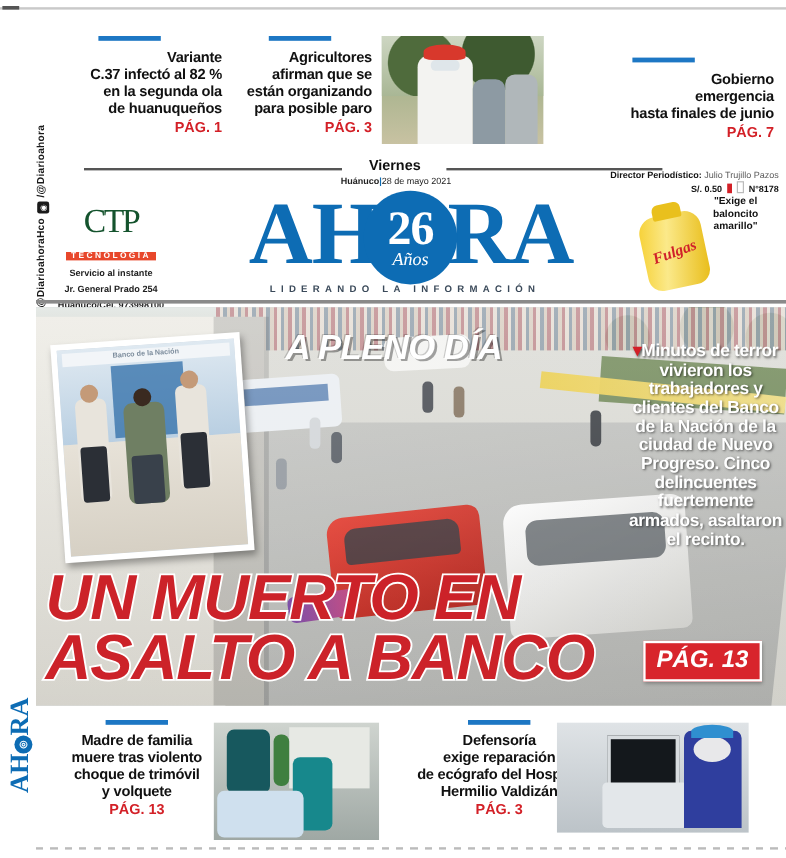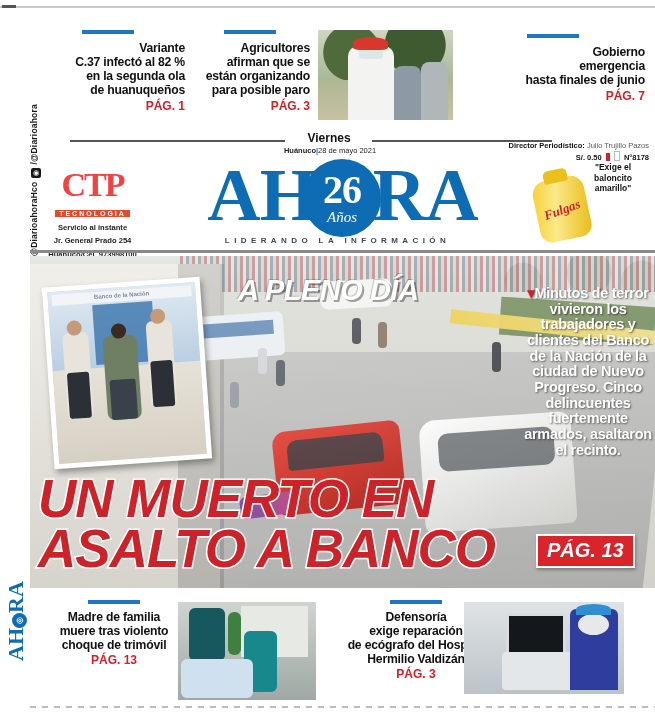--- a/index.html
+++ b/index.html
@@ -38,21 +38,21 @@
      background:#0d6cb4;color:#fff;font-size:8px;line-height:15px;vertical-align:1px;}
 
   
   .teaser{position:absolute;text-align:right;font-weight:bold;line-height:1.15;color:#111;}
   .teaser .bar{width:52px;height:4px;background:#1d77c4;margin:0 auto 7px auto;}
   .teaser .txt{font-size:12.2px;letter-spacing:-.2px;}
   .teaser .pag{color:#d32027;font-size:12px;margin-top:3px;}
 
   .t1{left:30px;top:30px;width:155px;}
   .t2{left:190px;top:30px;width:120px;}
-  .t4{left:460px;top:34px;width:185px;}
+  .t4{left:460px;top:48px;width:185px;}
 
   .t3-photo{position:absolute;left:318px;top:30px;width:135px;height:90px;overflow:hidden;}
 
   
   .mh-rule-l{position:absolute;left:70px;top:140px;width:215px;height:2px;background:#555;}
   .mh-rule-r{position:absolute;left:372px;top:140px;width:180px;height:2px;background:#555;}
   .viernes{position:absolute;left:285px;top:131px;width:88px;text-align:center;
       font-size:12px;font-weight:bold;color:#111;}
   .dateline{position:absolute;left:255px;top:146px;width:150px;text-align:center;font-size:7.5px;color:#222;}
   .dateline b{font-weight:bold;}
@@ -60,22 +60,22 @@
 
   .director{position:absolute;right:6px;top:141px;text-align:right;font-size:7.5px;color:#222;}
   .director .lbl{font-weight:bold;color:#111;}
   .director .nm{color:#5a5a5a;}
   .price{position:absolute;right:6px;top:151px;text-align:right;font-size:7.5px;font-weight:bold;color:#111;}
   .flagbar{display:inline-block;width:4px;height:8px;vertical-align:-1px;margin:0 2px;}
   .fb-red{background:#d32027;} .fb-white{background:#fff;border:1px solid #bbb;}
 
   
   .ctp{position:absolute;left:35px;top:168px;width:115px;text-align:center;}
-  .ctp .mark{font-family:"Liberation Serif",serif;font-weight:bold;font-size:34px;
-     color:#ef4444;letter-spacing:-2px;line-height:34px;}
+  .ctp .mark{font-family:"Liberation Serif",serif;font-weight:normal;font-size:28px;
+     color:#14532d;letter-spacing:-2px;line-height:34px;}
   .ctp .tech{background:#e8472b;color:#fff;font-size:7px;font-weight:bold;letter-spacing:2px;
      display:inline-block;padding:0 4px;margin-top:-4px;}
   .ctp .sub{font-size:7.6px;font-weight:bold;color:#1d1d1d;line-height:1.35;margin-top:3px;}
 
   
   .ahora{position:absolute;left:165px;top:158px;width:355px;height:82px;}
   .ahora .word{font-family:"Liberation Serif",serif;font-weight:bold;font-size:74px;
      color:#0d6cb4;letter-spacing:-1px;line-height:74px;text-align:center;}
   .badge{position:absolute;left:138px;top:1px;width:78px;height:78px;border-radius:50%;
      background:#0d6cb4;color:#fff;text-align:center;}
@@ -391,20 +391,21 @@
     <span class="l2">UN MUERTO EN</span>
     <span class="l2">ASALTO A BANCO</span>
   </div>
   <div class="pag-badge">PÁG. 13</div>
 
   <div class="bt b1">
     <div class="bar"></div>
     <div class="txt">Madre de familia</div>
     <div class="txt">muere tras violento</div>
     <div class="txt">choque de trimóvil</div>
+    <div class="txt">y volquete</div>
     <div class="pag">PÁG. 13</div>
   </div>
 
   <div class="bp bp1">
     <div class="hosp">
       <div class="w1"></div>
       <div class="p tank2"></div>
       <div class="p scrub1"></div>
       <div class="p scrub2"></div>
       <div class="p sheet"></div>

